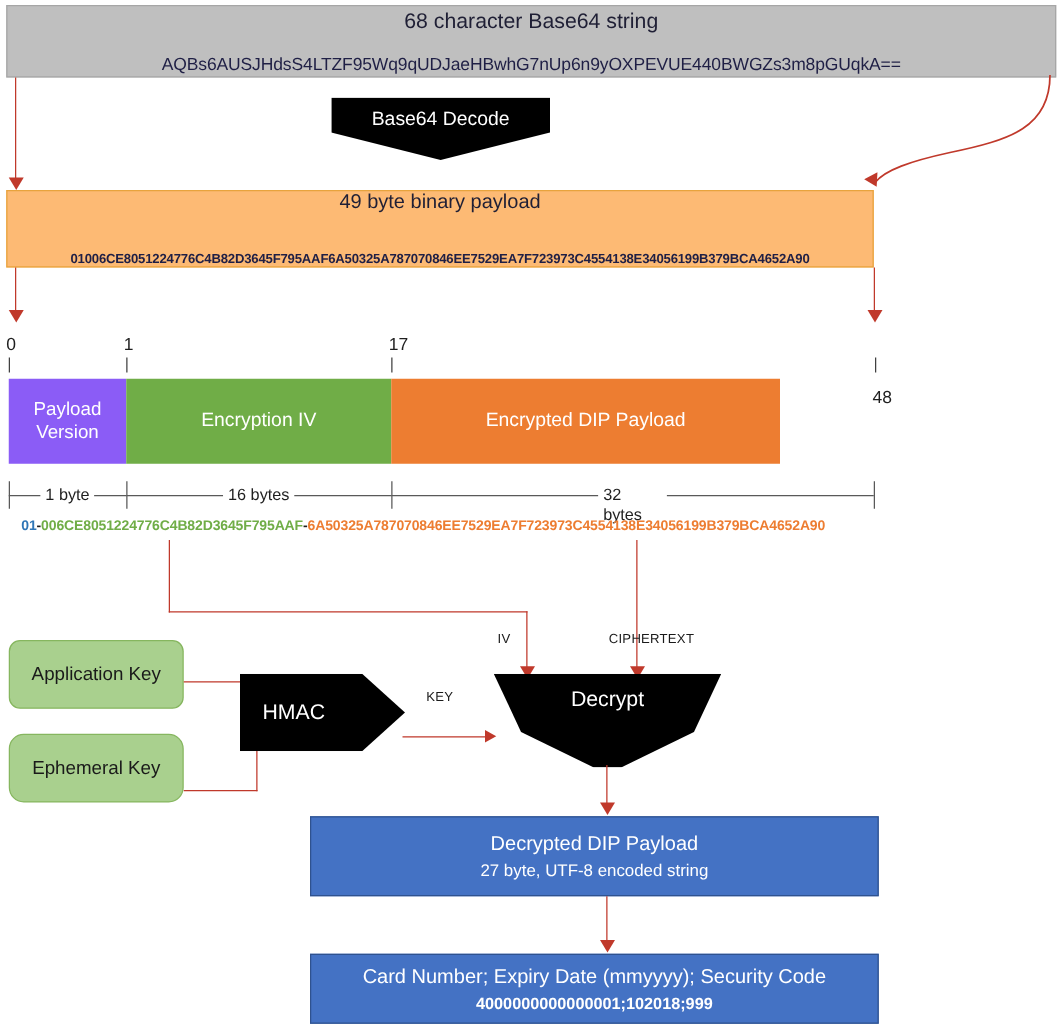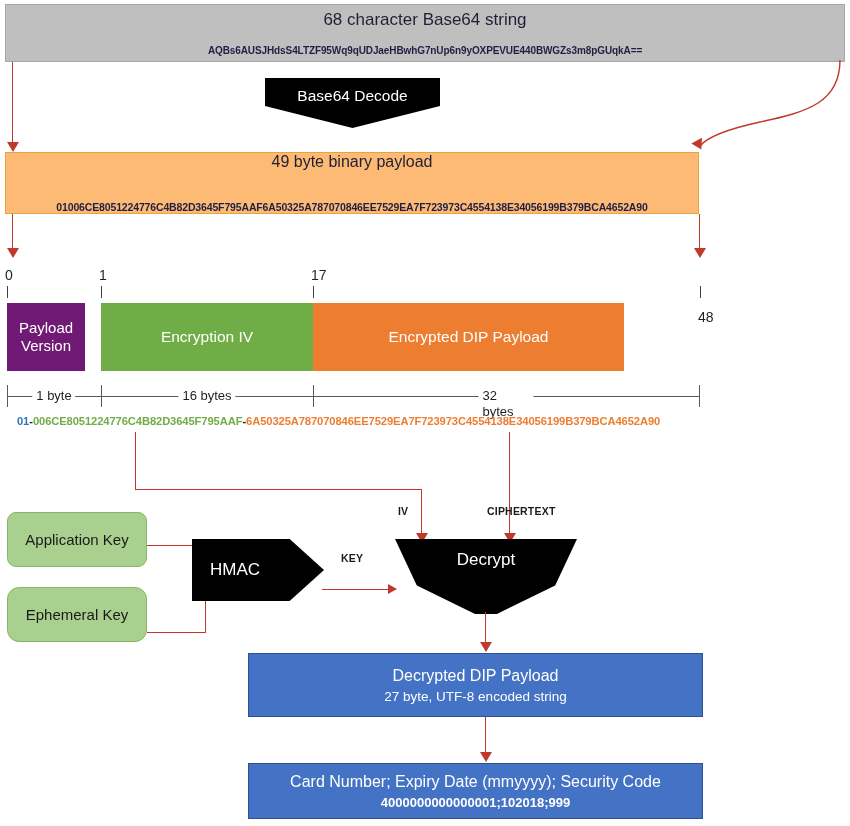--- a/index.html
+++ b/index.html
@@ -21,21 +21,21 @@
   .b64-box {
     left: 5px; top: 4px; width: 840px; height: 58px;
     background: #BFBFBF;
     border: 1px solid #a6a6a6;
     display: flex; flex-direction: column;
     align-items: center; justify-content: center;
     color: #1a1a2e;
   }
   .b64-title { font-size: 17px; font-weight: 400; color: #1f1f35; line-height: 1.15; }
   .b64-value {
-    font-size: 10px; font-weight: bold; letter-spacing: -0.1px;
+    font-size: 14px; font-weight: normal; letter-spacing: -0.1px;
     margin-top: 16px; color: #1f1f45;
   }
 
   
   .decode-shape {
     left: 265px; top: 78px; width: 175px; height: 50px;
     background: #000000;
     color: #ffffff;
     display: flex; align-items: flex-start; justify-content: center;
     padding-top: 9px;
@@ -64,21 +64,21 @@
     transform: translateX(-2px);
   }
   .ruler-tick { width: 1px; background: #404040; }
 
   
   .seg {
     height: 68px;
     display: flex; align-items: center; justify-content: center;
     color: #ffffff; text-align: center;
   }
-  .seg-version { left: 7px; top: 303px; width: 78px; background: #701a75; font-size: 15px; line-height: 1.22; }
+  .seg-version { left: 7px; top: 303px; width: 94px; background: #8b5cf6; font-size: 15px; line-height: 1.22; }
   .seg-iv      { left: 101px; top: 303px; width: 212px; background: #70AD47; font-size: 15.5px; }
   .seg-ct      { left: 313px; top: 303px; width: 311px; background: #ED7D31; font-size: 15.5px; }
 
   
   .measure-row { left: 7px; top: 385px; width: 554px; height: 22px; }
   .measure-cap { position: absolute; top: 0; width: 1px; height: 22px; background: #595959; }
   .measure-line { position: absolute; top: 11px; height: 1px; background: #595959; }
   .measure-label {
     position: absolute; top: 3px; font-size: 13px; color: #1f1f1f;
     background: #ffffff; padding: 0 4px; transform: translateX(-50%);
@@ -106,21 +106,21 @@
     border-top: 10px solid #C0392B;
   }
   .arrowhead-right {
     position: absolute; width: 0; height: 0;
     border-top: 5px solid transparent;
     border-bottom: 5px solid transparent;
     border-left: 9px solid #C0392B;
   }
 
   
-  .tag { font-size: 10.5px; font-weight: bold; color: #1a1a1a; letter-spacing: 0.2px; }
+  .tag { font-size: 10.5px; font-weight: normal; color: #1a1a1a; letter-spacing: 0.2px; }
 
   
   .keybox {
     width: 140px; height: 55px;
     background: #A9D08E;
     border: 1px solid #86B65F;
     border-radius: 9px;
     display: flex; align-items: center; justify-content: center;
     font-size: 15px; color: #1a1a1a; text-align: center; line-height: 1.2;
   }

